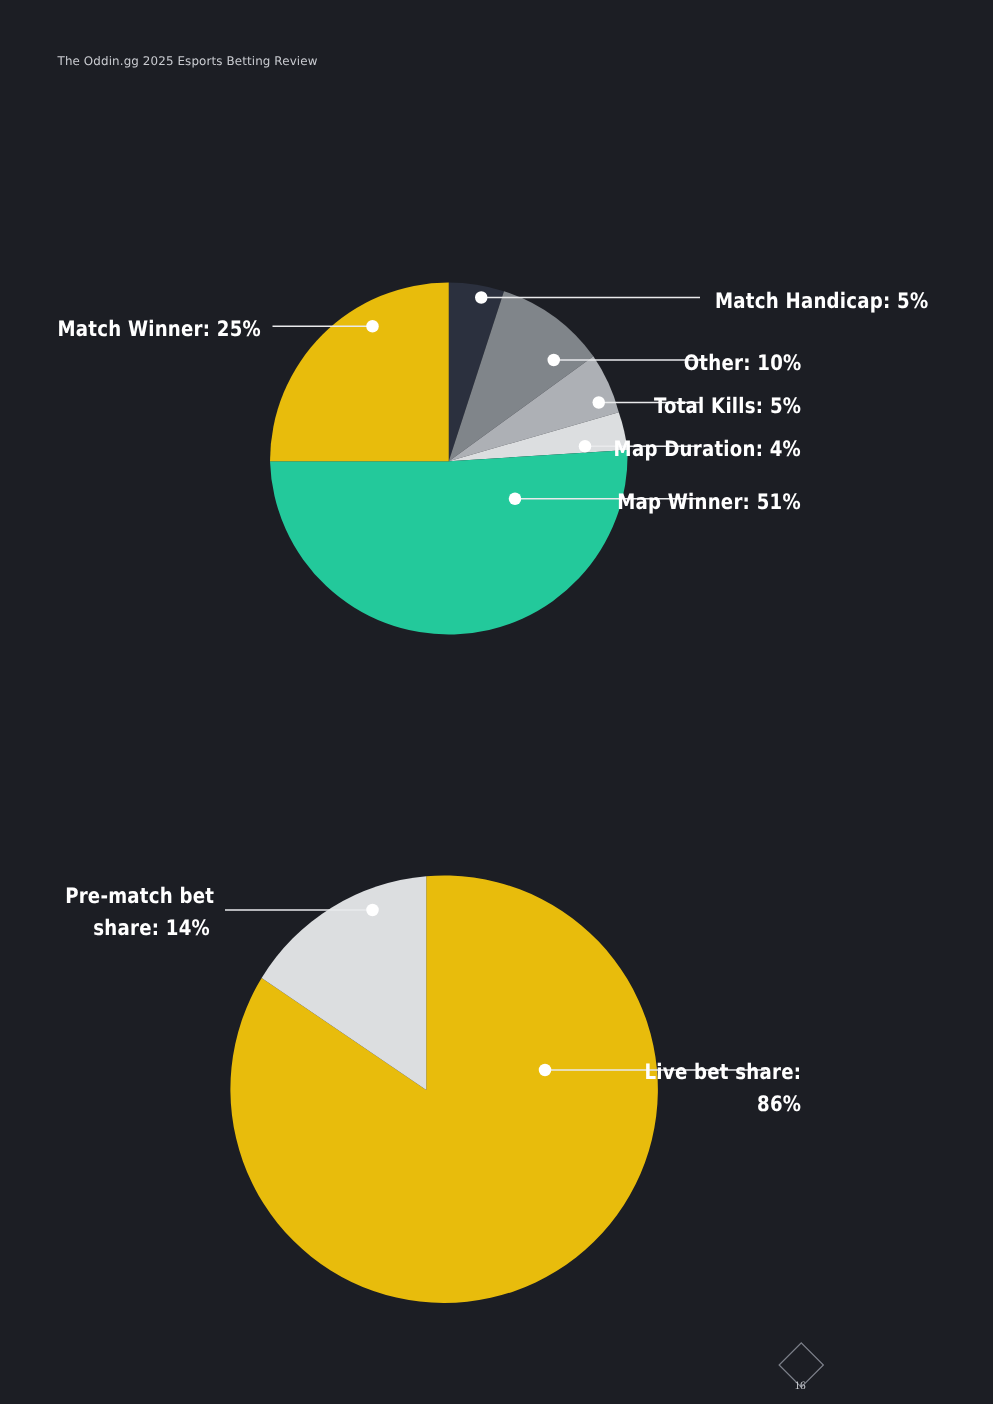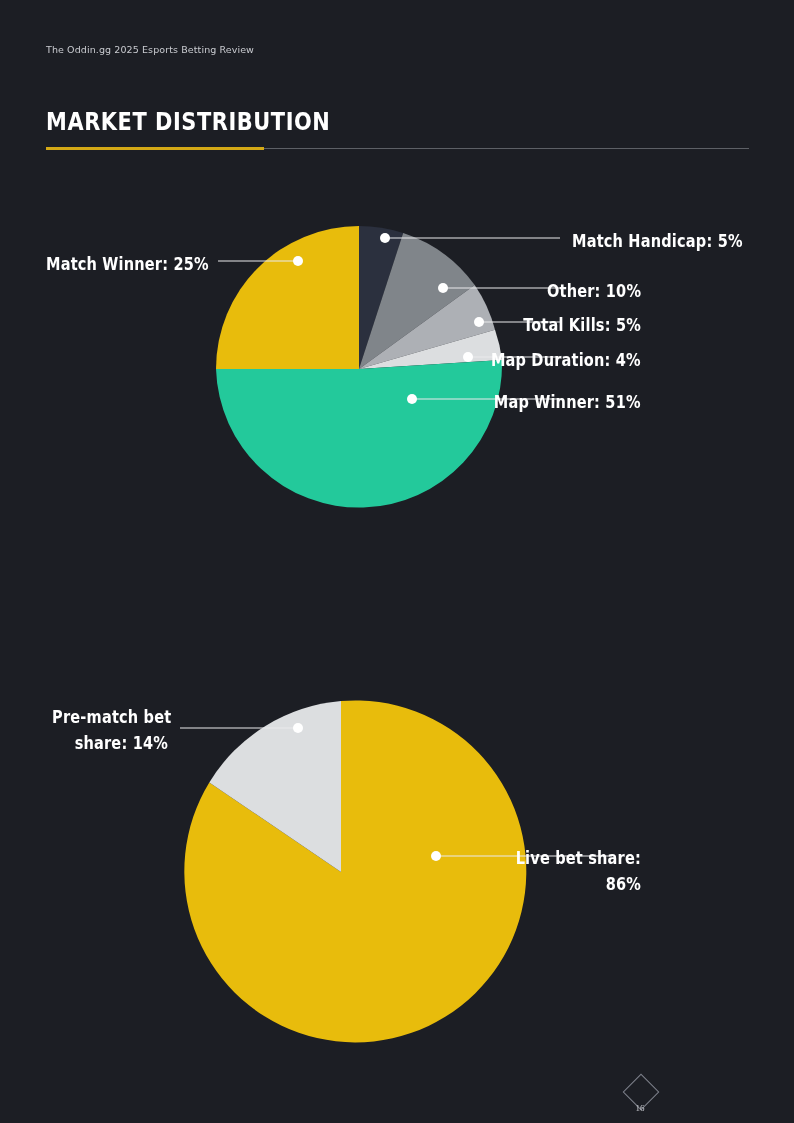--- a/index.html
+++ b/index.html
@@ -118,27 +118,20 @@
     color: #c9cbd0;
   }
 </style>
 </head>
 <body>
 
 <div class="page">
 
   <div class="running-header">The Oddin.gg 2025 Esports Betting Review</div>
 
-  <div class="section-head" style="top:107px;">
-    <div class="section-title">MARKET DISTRIBUTION</div>
-    <div class="rule-wrap">
-      <div class="rule-base"></div>
-      <div class="rule-accent" style="width:218px;"></div>
-    </div>
-  </div>
 
 
   <svg class="chart-svg" viewBox="0 0 794 1123">
 
     <g>
 
       <path d="M 359 369 L 359 226 A 143 143 0 0 1 403.19 233.00 Z" fill="#2b303e"></path>
 
       <path d="M 359 369 L 403.19 233.00 A 143 143 0 0 1 474.68 285.05 Z" fill="#80858a"></path>
 

